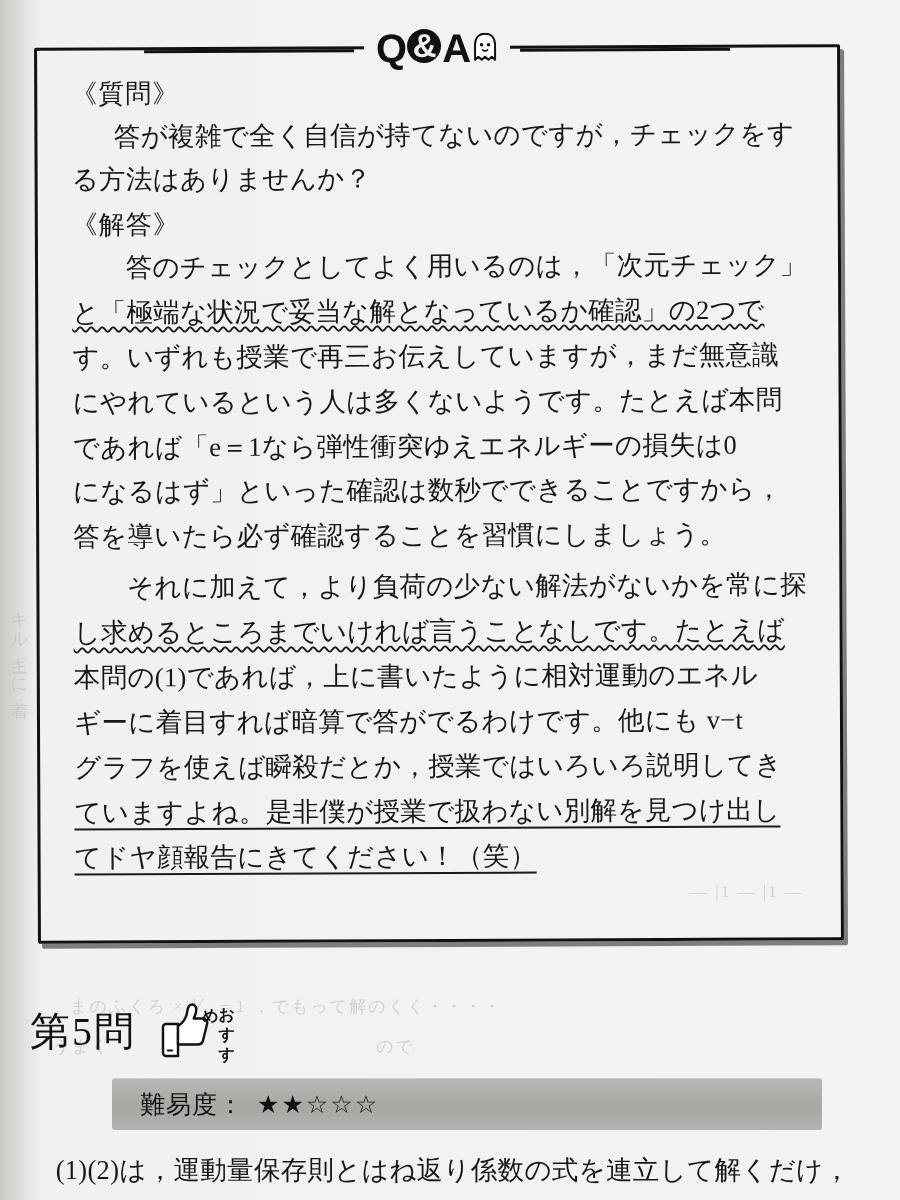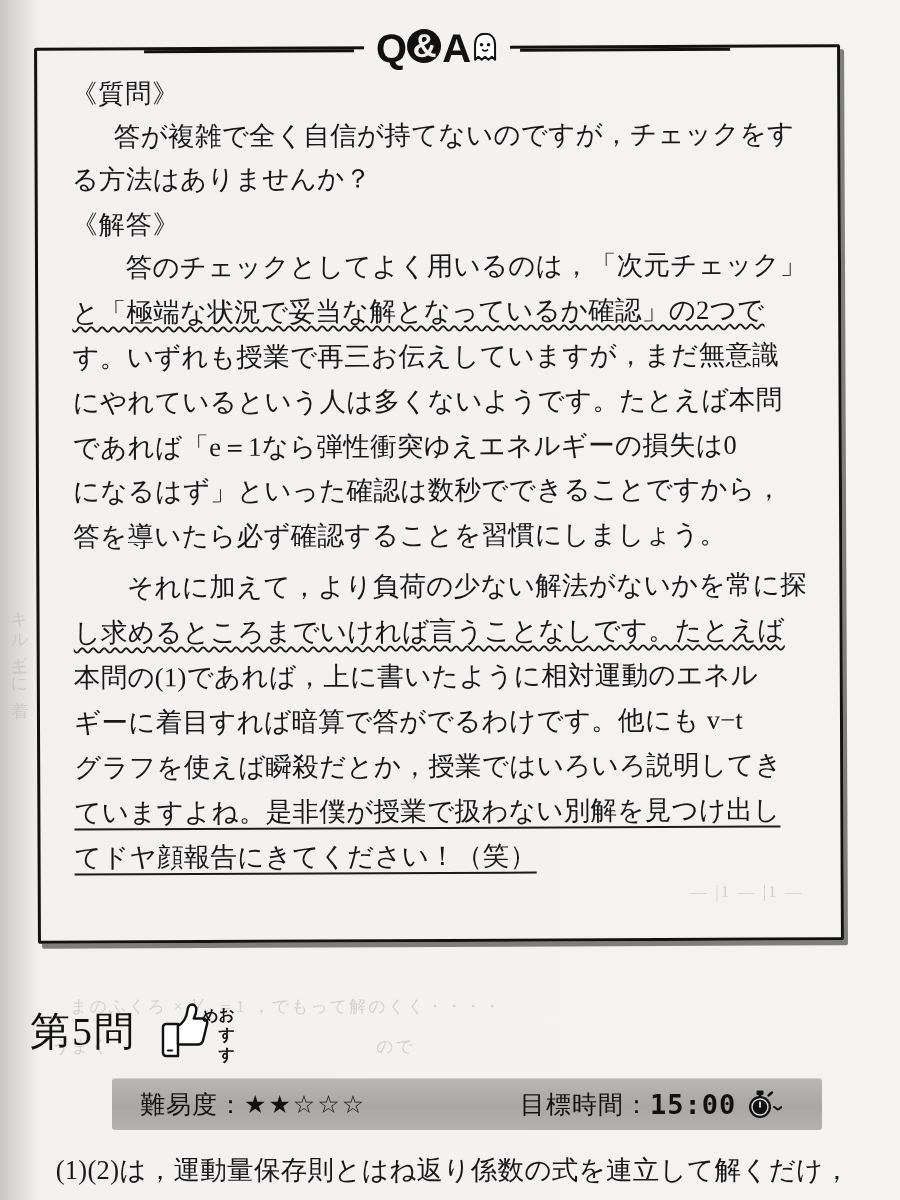--- a/index.html
+++ b/index.html
@@ -117,21 +117,21 @@
     letter-spacing:1px;
   }
   
   .meta-bar{
     position:absolute;left:112px;top:1078px;width:710px;height:52px;
     background:linear-gradient(180deg,#b9b7b3,#a9a7a3 55%,#b4b2ae);
     border-radius:3px;
     display:flex;align-items:center;
     box-shadow:0 1px 0 rgba(255,255,255,.35) inset;
   }
-  .meta-item{display:flex;align-items:center;gap:0;color:#111;}
+  .meta-item{display:flex;align-items:center;gap:13px;color:#111;}
   .meta-label{font-size:25px;letter-spacing:1px;}
   .stars{font-size:25px;letter-spacing:2px;color:#111;}
   .time-val{
     font-family:"DejaVu Sans Mono","Liberation Mono",monospace;
     font-size:27px;font-weight:bold;letter-spacing:1px;
     color:#111;
   }
   .timer-icon{margin-left:8px;display:flex;align-items:center;}
   .meta-sep{width:54px;}
   .bottom-line{
@@ -240,32 +240,17 @@
       <div class="txt">おすすめ</div>
     </div>
   </div>
 
   <div class="meta-bar">
     <div class="meta-item" style="margin-left:28px;">
       <span class="meta-label">難易度：</span>
       <span class="stars">★★☆☆☆</span>
     </div>
     <div class="meta-sep"></div>
-    <div class="meta-item" style="margin-left:100px;">
-      <span class="meta-label">目標時間：</span>
-      <span class="time-val">15:00</span>
-      <span class="timer-icon">
-        <svg width="38" height="34" viewBox="0 0 38 34">
-          <circle cx="16" cy="20" r="11" fill="#111"></circle>
-          <circle cx="16" cy="20" r="8" fill="none" stroke="#ddd" stroke-width="1.4"></circle>
-          <rect x="12.5" y="3.5" width="7" height="4.5" rx="1.2" fill="#111"></rect>
-          <rect x="14.6" y="7" width="2.8" height="3" fill="#111"></rect>
-          <path d="M24.5 8.5l3.5-3" stroke="#111" stroke-width="2.4" stroke-linecap="round"></path>
-          <path d="M16 20l0-5" stroke="#fff" stroke-width="1.6" stroke-linecap="round"></path>
-          <path d="M30 20c2 0 2 2.4 4 2.4S36 20 38 20" stroke="#111" stroke-width="2" fill="none" stroke-linecap="round"></path>
-        </svg>
-      </span>
-    </div>
   </div>
 
   <div class="bottom-line">(1)(2)は，運動量保存則とはね返り係数の式を連立して解くだけ，</div>
 
 </div>
 
 </body></html>

